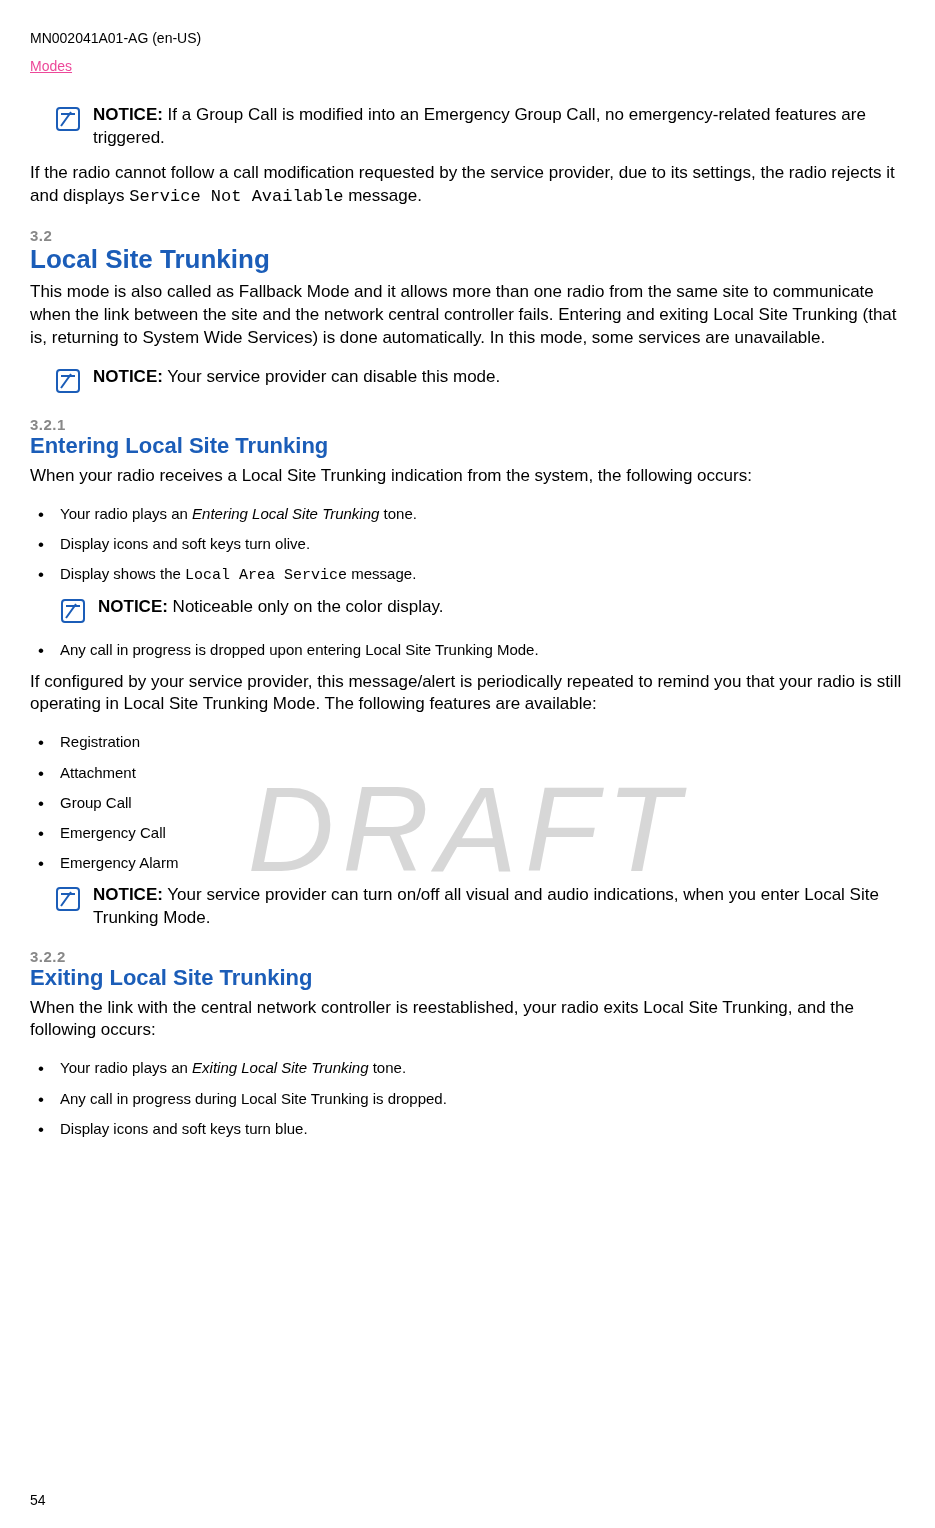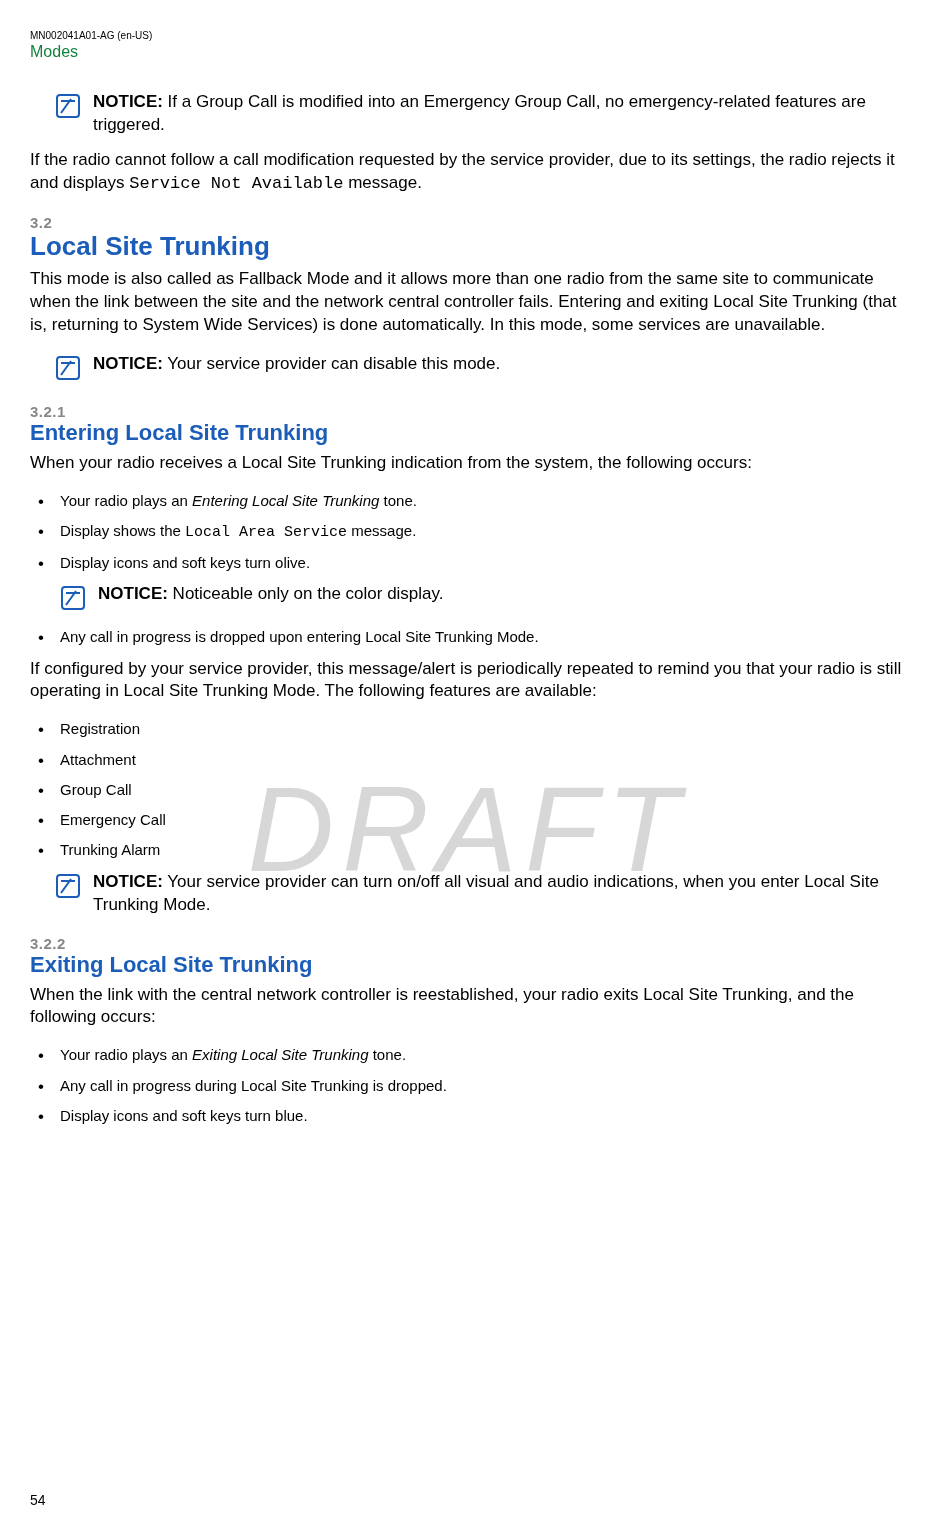--- a/index.html
+++ b/index.html
@@ -5,22 +5,22 @@
     * { margin: 0; padding: 0; box-sizing: border-box; }
     body {
       font-family: Arial, Helvetica, sans-serif;
       width: 935px;
       height: 1528px;
       padding: 30px 30px 20px 30px;
       color: #000;
       position: relative;
       background: #fff;
     }
-    .header-line1 { font-size: 10px; color: #000; margin-bottom: 2px; }
-    .header-line2 { font-size: 16px; color: #15803d; margin-bottom: 30px; }
+    .header-line1 { font-size: 14px; color: #000; margin-bottom: 12px; }
+    .header-line2 { font-size: 14px; color: #ec4899; margin-bottom: 30px; text-decoration: underline; }
     .notice-block { display: flex; align-items: flex-start; margin: 10px 0 12px 0; padding-left: 25px; }
     .notice-icon { flex-shrink: 0; margin-right: 12px; margin-top: 2px; }
     .notice-text { font-size: 17px; line-height: 1.35; }
     .notice-label { font-weight: bold; }
     .body-para { font-size: 17px; line-height: 1.35; margin-bottom: 16px; }
     .mono { font-family: "Courier New", Courier, monospace; }
     .section-num { font-size: 15px; color: #888; font-weight: bold; letter-spacing: 0.5px; }
     .section-title-h1 { font-size: 26px; color: #1b5db8; font-weight: bold; margin-bottom: 6px; margin-top: 0; }
     .section-title-h2 { font-size: 22px; color: #1b5db8; font-weight: bold; margin-bottom: 6px; margin-top: 0; }
     .section-block { margin-top: 18px; margin-bottom: 6px; }
@@ -87,22 +87,22 @@
 
   <div class="section-block">
     <div class="section-num">3.2.1</div>
     <h3 class="section-title-h2">Entering Local Site Trunking</h3>
   </div>
 
   <p class="body-para">When your radio receives a Local Site Trunking indication from the system, the following occurs:</p>
 
   <ul class="bullets">
     <li><span>Your radio plays an </span><span class="italic">Entering Local Site Trunking</span><span> tone.</span></li>
+    <li>Display icons and soft keys turn olive.</li>
     <li><span>Display shows the </span><span class="mono">Local Area Service</span><span> message.</span></li>
-    <li>Display icons and soft keys turn olive.</li>
   </ul>
 
   <div class="notice-block nested-notice">
     <span class="notice-icon">
       <svg width="26" height="26" viewBox="0 0 26 26">
           <rect x="2" y="2" width="22" height="22" rx="3" fill="none" stroke="#1b5db8" stroke-width="2"></rect>
           <path d="M6 8 L20 8 M6 20 L16 6" stroke="#1b5db8" stroke-width="2" fill="none"></path>
         </svg>
     </span>
     <span class="notice-text"><span class="notice-label">NOTICE:</span><span> Noticeable only on the color display.</span></span>
@@ -112,21 +112,21 @@
     <li>Any call in progress is dropped upon entering Local Site Trunking Mode.</li>
   </ul>
 
   <p class="body-para">If configured by your service provider, this message/alert is periodically repeated to remind you that your radio is still operating in Local Site Trunking Mode. The following features are available:</p>
 
   <ul class="bullets">
     <li>Registration</li>
     <li>Attachment</li>
     <li>Group Call</li>
     <li>Emergency Call</li>
-    <li>Trunking Alarm</li>
+    <li>Emergency Alarm</li>
   </ul>
 
   <div class="notice-block">
     <span class="notice-icon">
       <svg width="26" height="26" viewBox="0 0 26 26">
           <rect x="2" y="2" width="22" height="22" rx="3" fill="none" stroke="#1b5db8" stroke-width="2"></rect>
           <path d="M6 8 L20 8 M6 20 L16 6" stroke="#1b5db8" stroke-width="2" fill="none"></path>
         </svg>
     </span>
     <span class="notice-text"><span class="notice-label">NOTICE:</span><span> Your service provider can turn on/off all visual and audio indications, when you enter Local Site Trunking Mode.</span></span>

